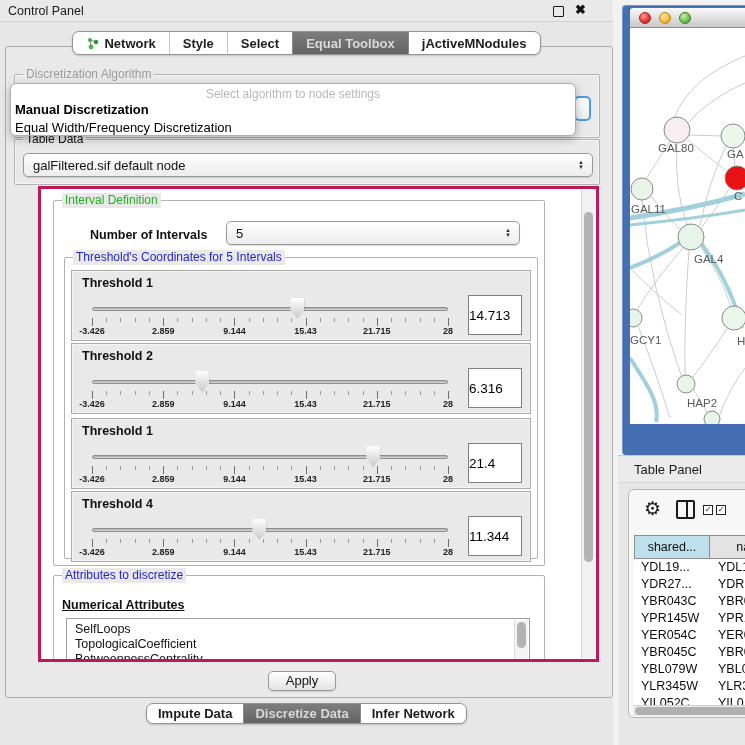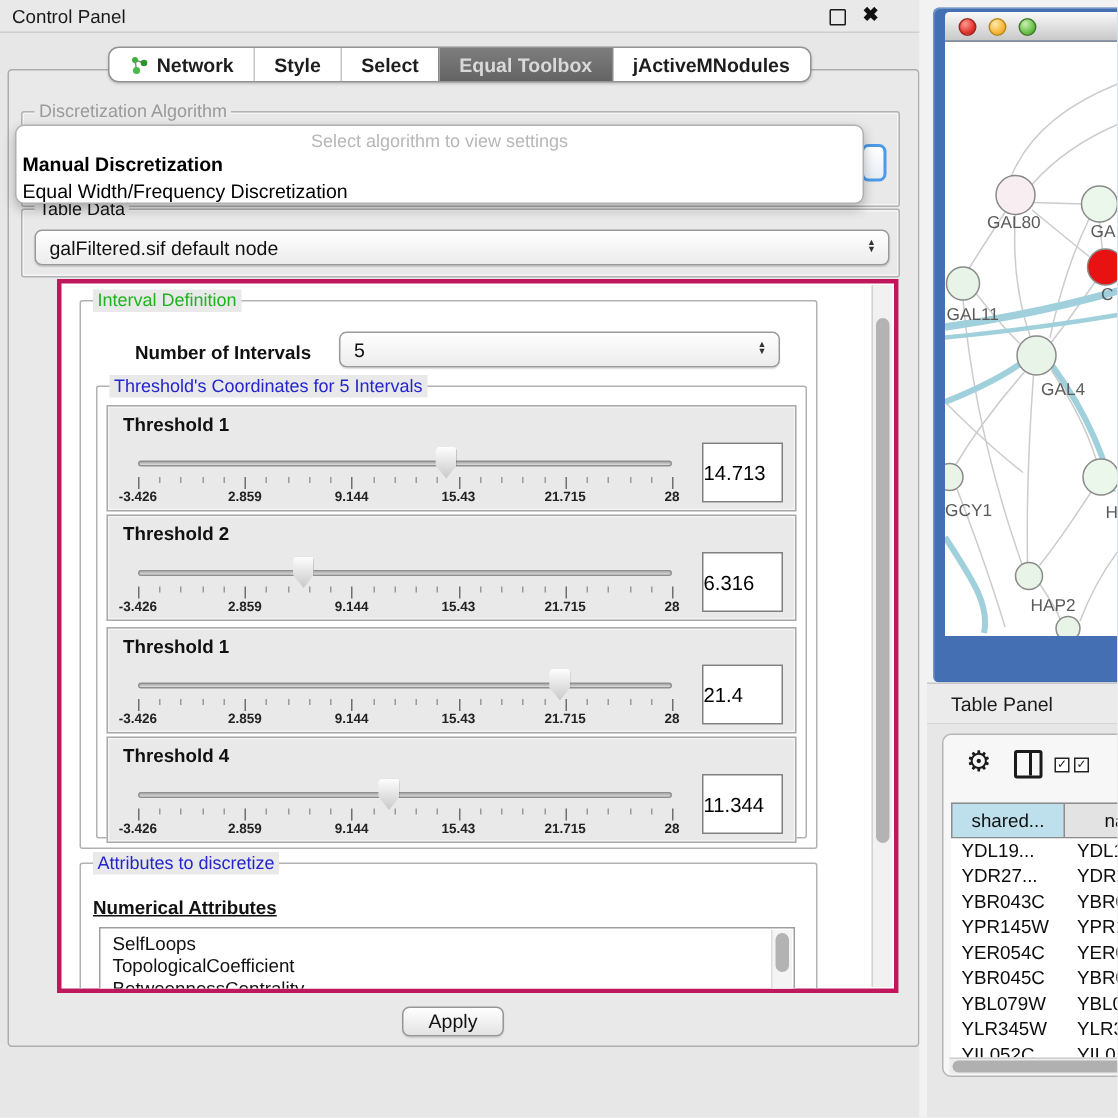--- a/index.html
+++ b/index.html
@@ -187,21 +187,21 @@
           </span>
         </span>
     </div>
 
     <div class="grp" id="disc-grp">
       <span class="legend">Discretization Algorithm</span>
     </div>
     <div id="focus-frag"></div>
 
     <div id="algo-popup">
-      <div id="algo-hint">Select algorithm to view settings</div>
+      <div id="algo-hint">Select algorithm to node settings</div>
       <div id="algo-items">
           <div class="algo-item first">Manual Discretization</div>
           <div class="algo-item">Equal Width/Frequency Discretization</div>
         </div>
     </div>
 
     <div class="grp" id="tabledata-grp">
       <span class="legend">Table Data</span>
       <div class="combo" id="tabledata-combo">
         <span>galFiltered.sif default node</span>
@@ -406,20 +406,33 @@
         </div>
       </div>
 
       <div class="vscroll">
         <div class="thumb" id="main-vthumb"></div>
       </div>
     </div>
 
     <button id="apply-btn">Apply</button>
 
+    <div id="bottom-tabbar">
+      <span class="seg" id="bottom-seg">
+          <span class="item">
+            <span>Impute Data</span>
+          </span>
+          <span class="item sel">
+            <span>Discretize Data</span>
+          </span>
+          <span class="item">
+            <span>Infer Network</span>
+          </span>
+        </span>
+    </div>
   </div>
 
   <div id="right-region">
 
     <div id="net-window">
       <div id="net-titlebar">
         <span class="tl red"></span>
         <span class="tl yellow"></span>
         <span class="tl green"></span>
       </div>

